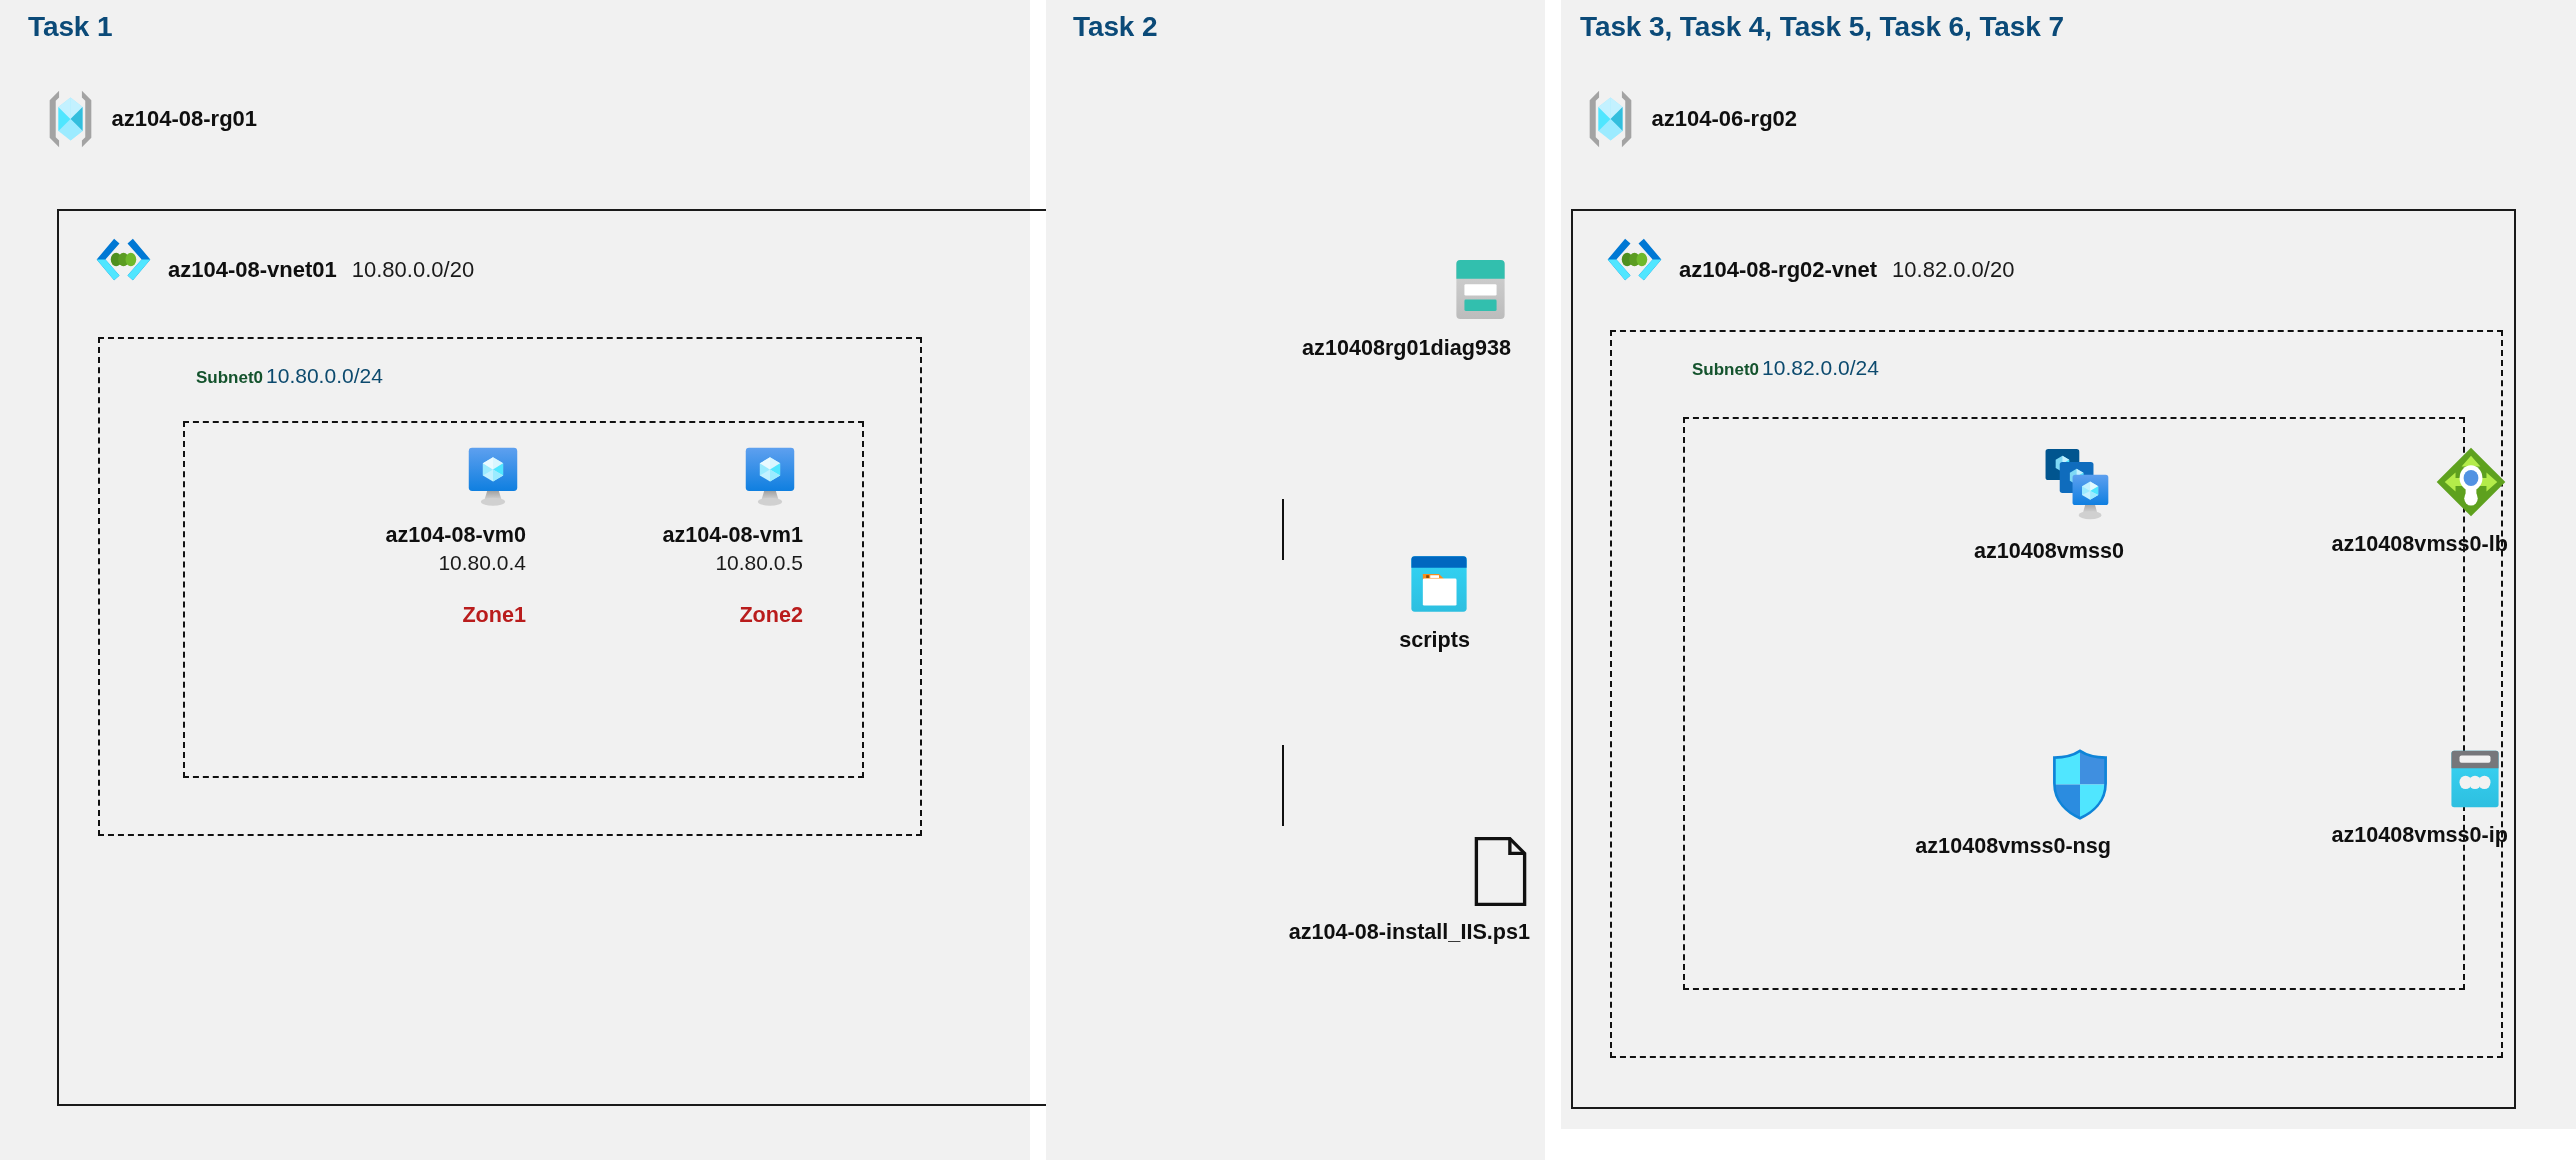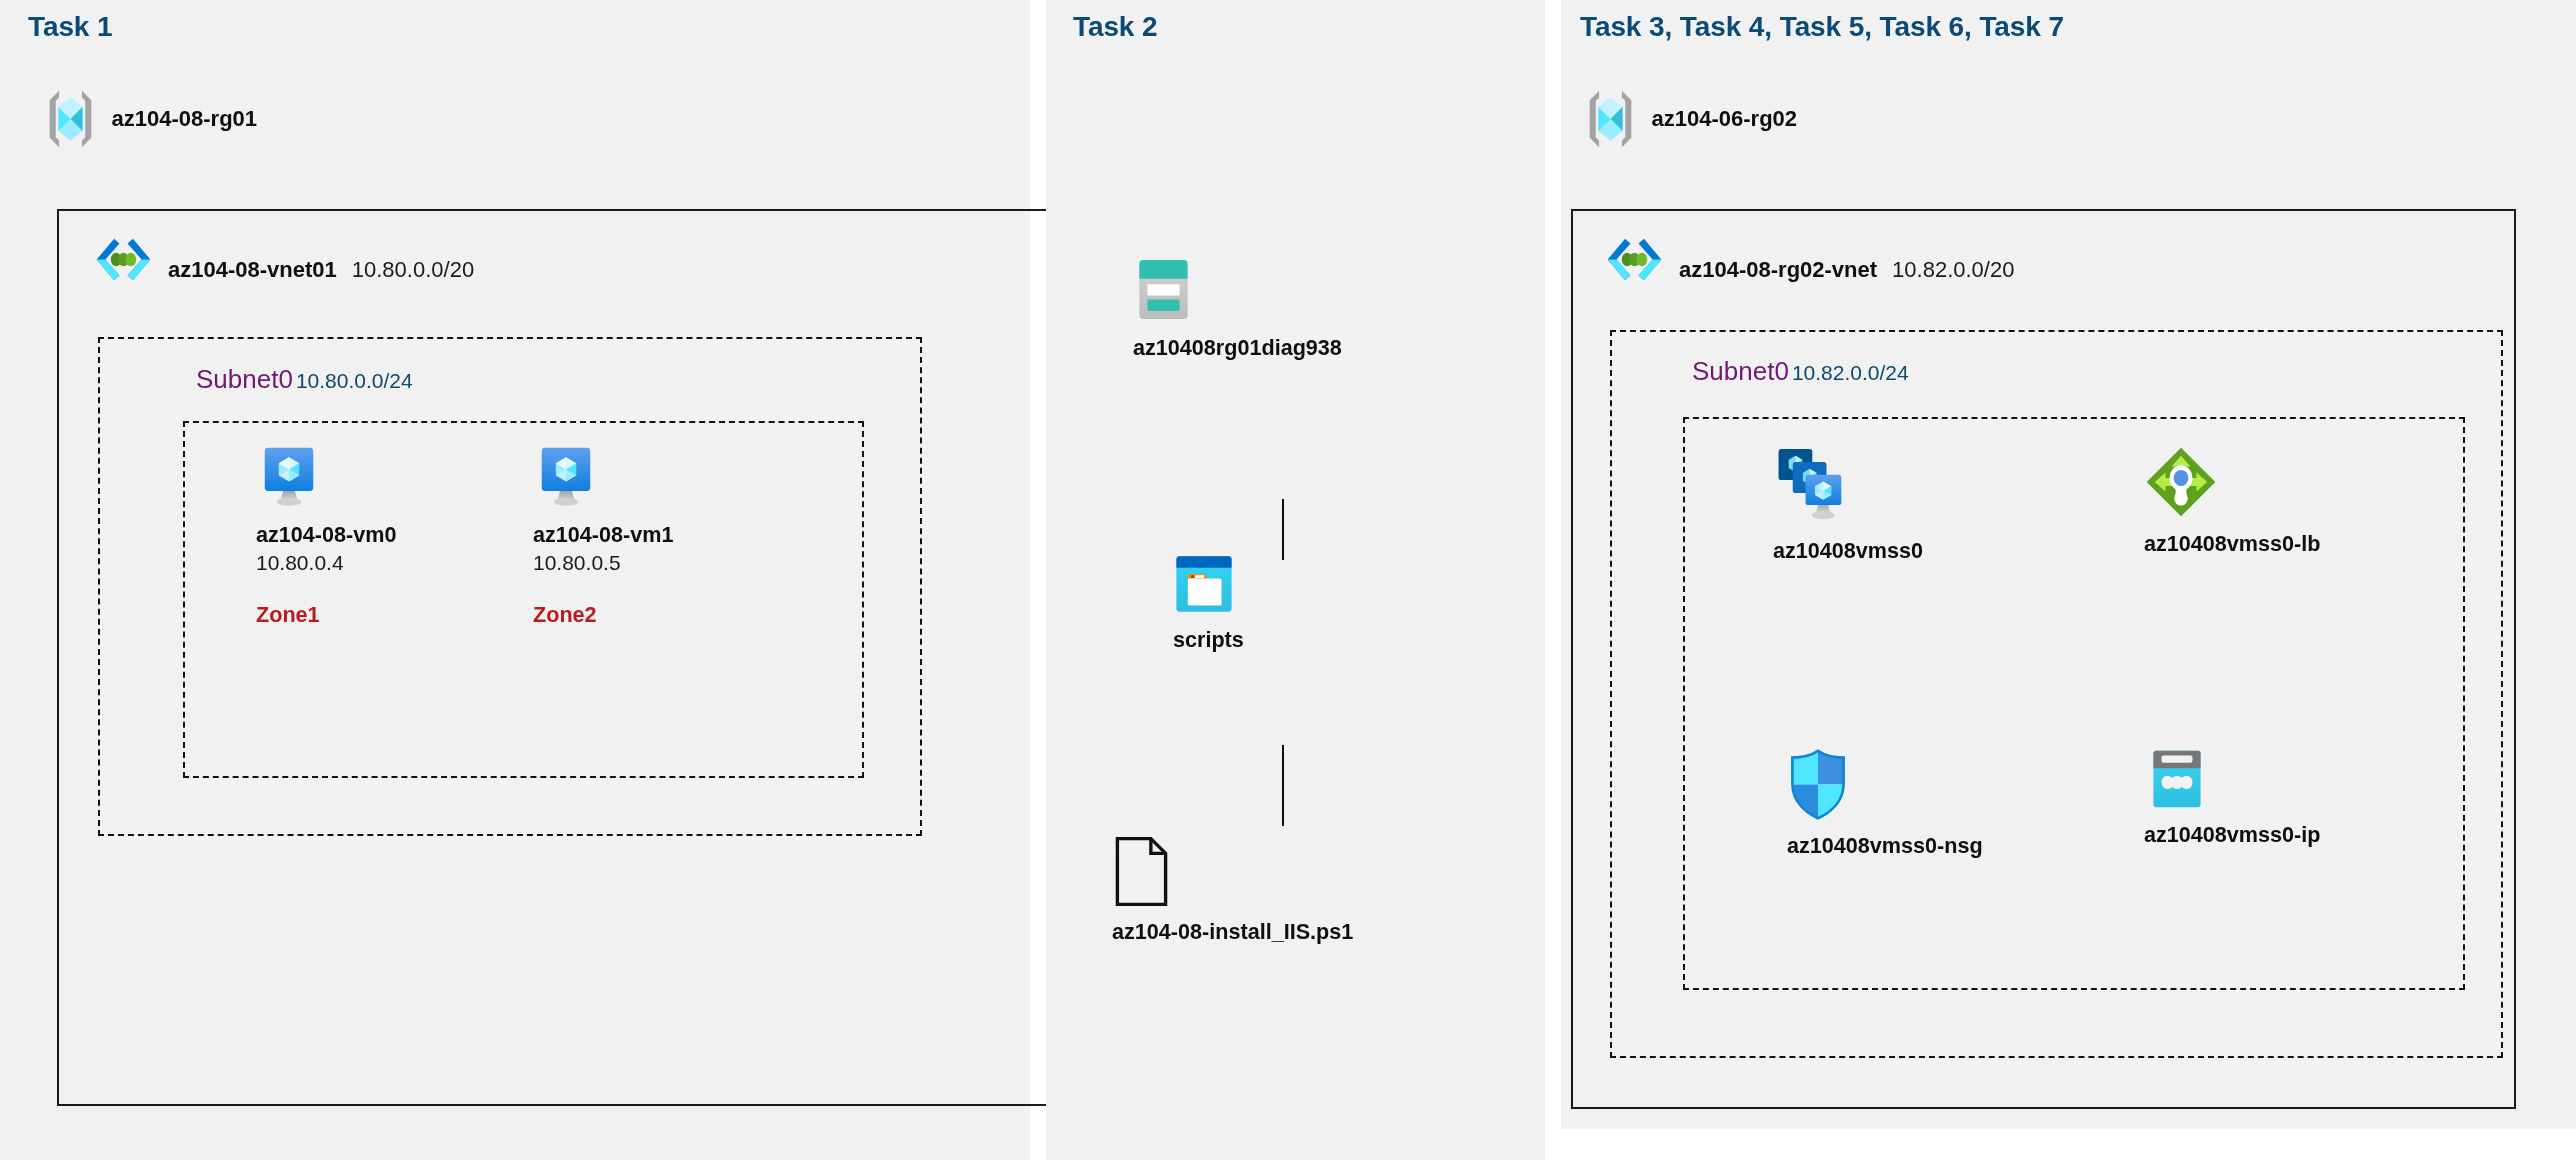--- a/index.html
+++ b/index.html
@@ -93,36 +93,36 @@
   #subnet-box-02 { left: 1610px; top: 330px;  width: 893px; height: 728px; }
   #inner-box-02  { left: 1683px; top: 417px;  width: 782px; height: 573px; }
 
   .subnet-label {
     position: absolute;
     white-space: nowrap;
   }
   #subnet-label-01 { left: 196px;  top: 364px; }
   #subnet-label-02 { left: 1692px; top: 356px; }
   .subnet-name {
-    font-size: 26px;
-    font-weight: normal;
-    color: #701a75;
+    font-size: 17px;
+    font-weight: bold;
+    color: #14532d;
   }
   .subnet-cidr {
     font-size: 21px;
     font-weight: normal;
     color: #0c4a6e;
   }
 
   
   .node {
     position: absolute;
     display: flex;
     flex-direction: column;
-    align-items: flex-start;
+    align-items: flex-end;
     text-align: center;
   }
   .node-caption {
     font-size: 21.6px;
     font-weight: bold;
     color: #0f0f0f;
     white-space: nowrap;
     margin-top: 12px;
   }
   .node-sub {

